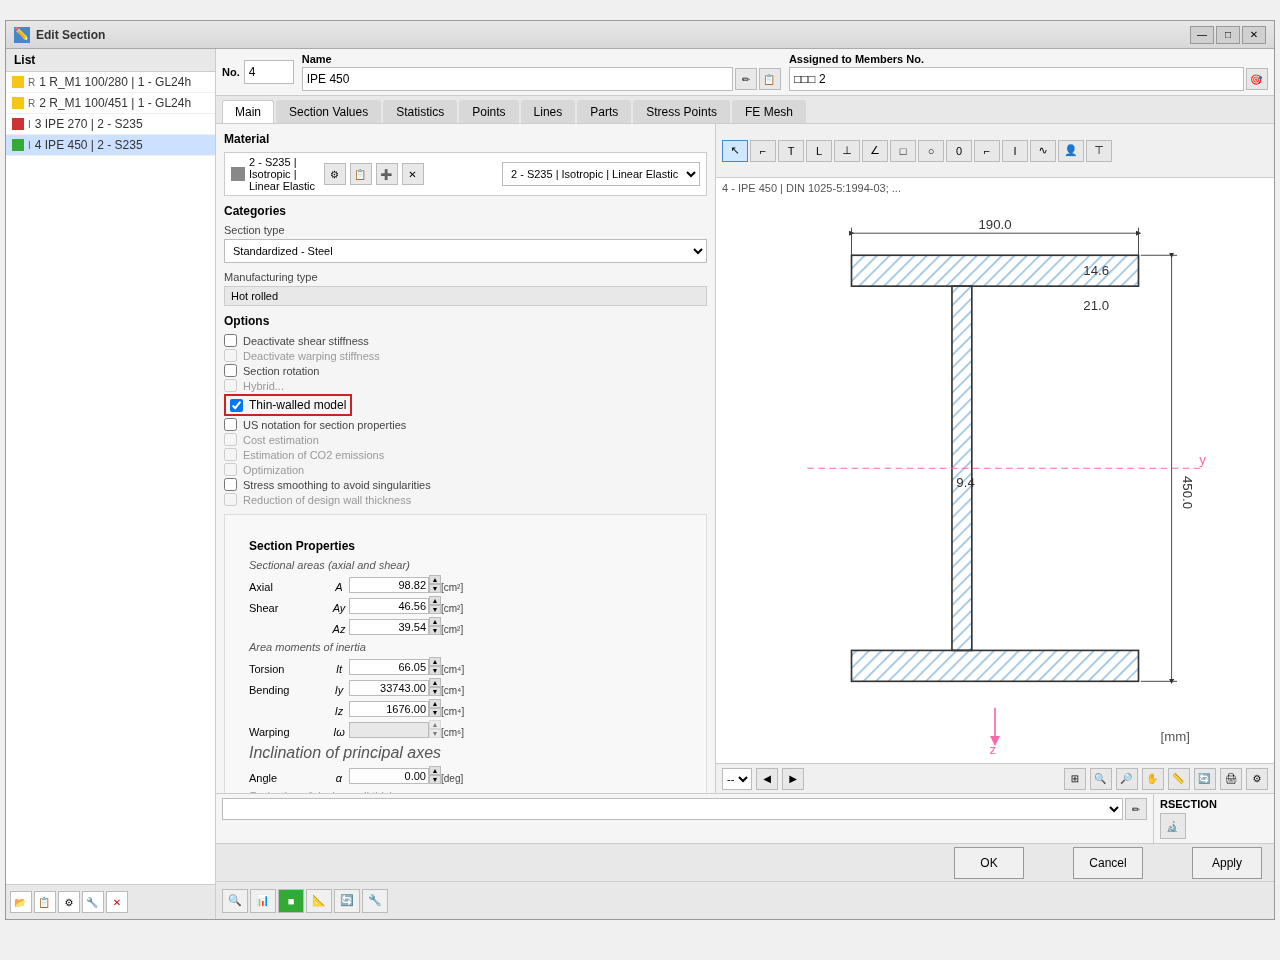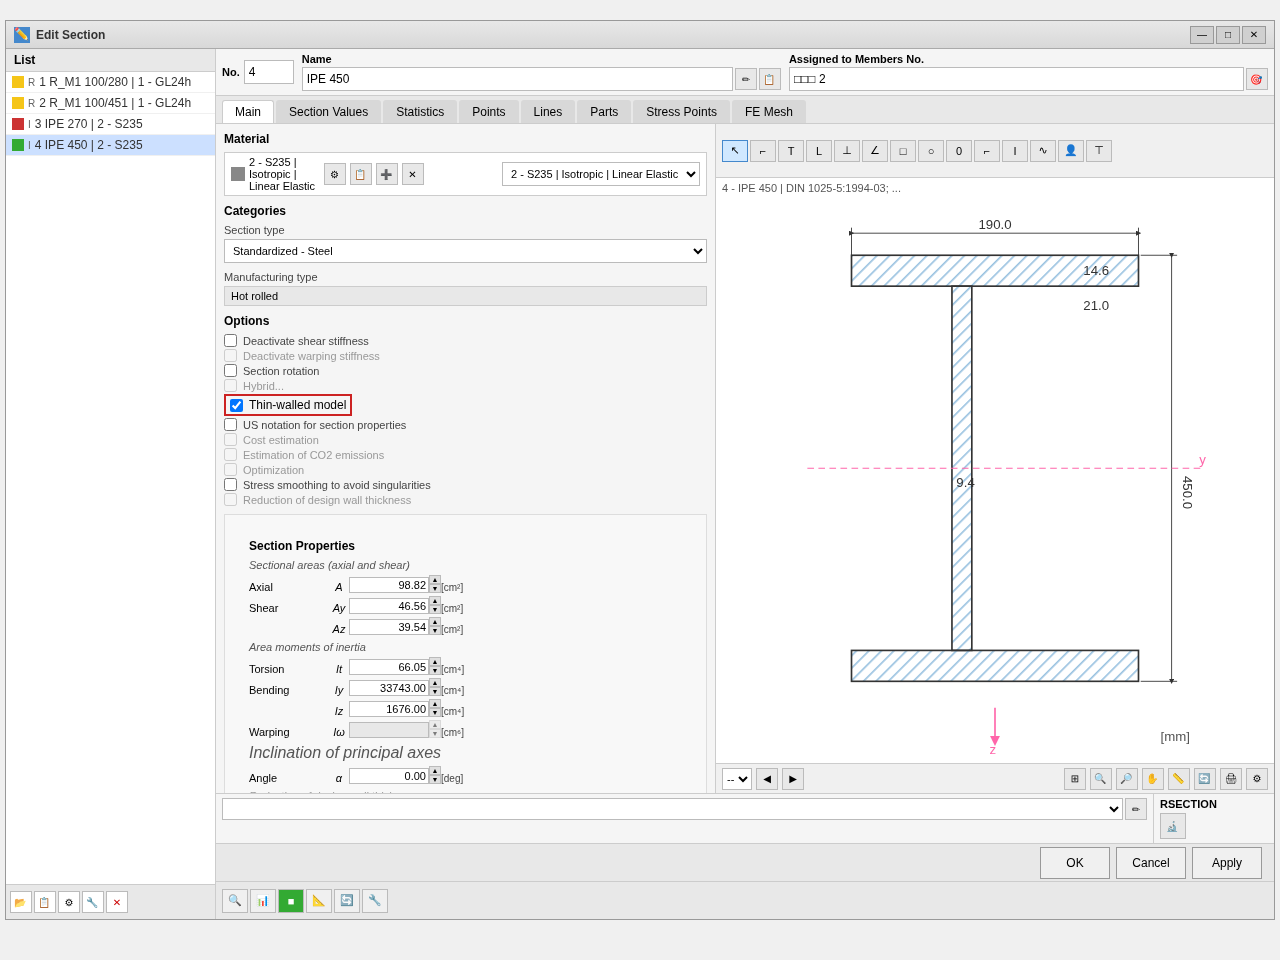--- a/index.html
+++ b/index.html
@@ -170,21 +170,21 @@
     .comment-input-row { display: flex; gap: 2px; }
     .comment-input { flex: 1; height: 22px; border: 1px solid #bbb; background: #fff; padding: 0 4px; font-size: 11px; }
     
     
     .action-bar { 
       height: 38px; background: #e8e8e8; border-top: 1px solid #ccc;
       display: flex; align-items: center; justify-content: flex-end; padding: 0 12px; gap: 6px;
     }
     .action-btn { 
       height: 32px; min-width: 70px; border: 1px solid #999; background: #f0f0f0;
-      cursor: pointer; font-size: 12px; padding: 0 14px;
+      cursor: pointer; font-size: 12px; padding: 0 14px; margin-left: 43px;
     }
     
     
     .bottom-toolbar { 
       height: 38px; background: #e8e8e8; border-top: 1px solid #ccc;
       display: flex; align-items: center; padding: 0 6px; gap: 2px;
     }
     .bt-btn { width: 26px; height: 24px; background: #f0f0f0; border: 1px solid #bbb;
                display: flex; align-items: center; justify-content: center; cursor: pointer; font-size: 11px; }
 

